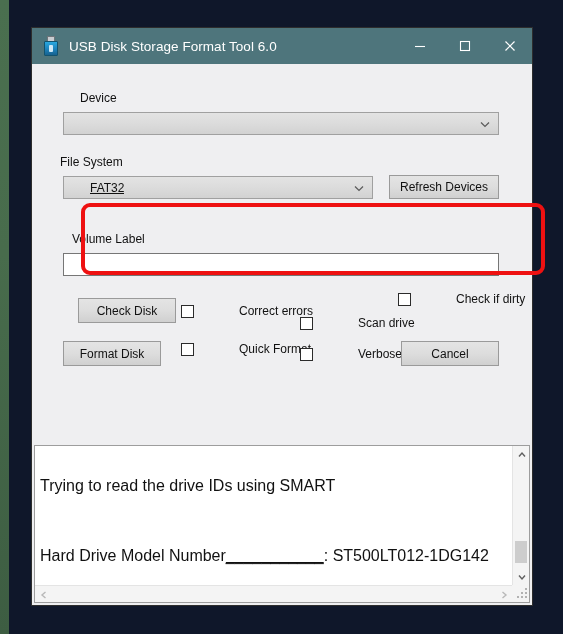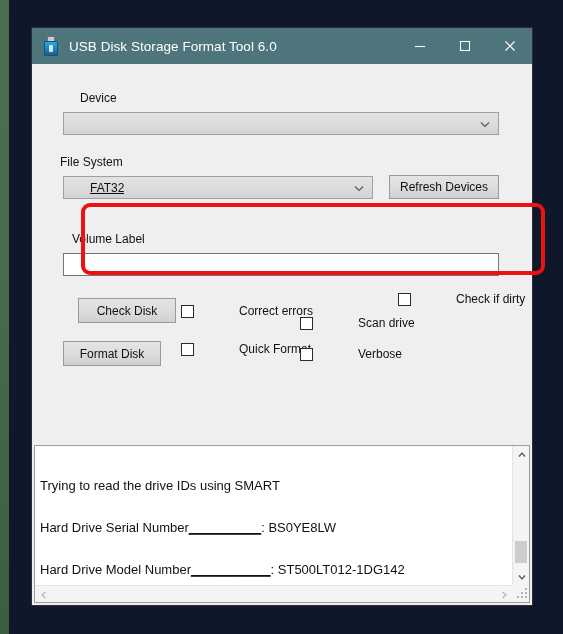--- a/index.html
+++ b/index.html
@@ -174,21 +174,21 @@
     left: 2px; top: 381px;
     width: 496px; height: 158px;
     background: #ffffff;
     border: 1px solid #9d9d9d;
   }
   #log-text {
     position: absolute;
     left: 5px; top: 5px;
     right: 20px; bottom: 20px;
     overflow: hidden;
-    font-size: 13px;
+    font-size: 16px;
     color: #111111;
     line-height: 14px;
   }
   #log-text .ln { height: 14px; white-space: nowrap; }
   #log-text .gap { height: 14px; }
   #log-text .ul { text-decoration: underline; }
 
   #vscroll {
     position: absolute;
     right: 0; top: 0;
@@ -318,31 +318,31 @@
 
       <div class="btn" style="left:31px; top:277px; width:98px;">Format Disk</div>
       <div class="cbx" style="left:149px; top:278px;">
         <span class="box"></span>
         <span class="lbl">Quick Format</span>
       </div>
       <div class="cbx" style="left:268px; top:283px;">
         <span class="box"></span>
         <span class="lbl">Verbose</span>
       </div>
+      <div class="btn" style="left:369px; top:277px; width:98px;">Cancel</div>
 
       <div id="copyright">Copyright (c) 2006-2019 Authorsoft Corporation. All Rights Reserved.</div>
 
       <div id="log-panel">
         <div id="log-text">
           <div class="gap"></div>
           <div class="gap"></div>
           <div class="ln">Trying to read the drive IDs using SMART</div>
           <div class="gap"></div>
           <div class="gap"></div>
-          <div class="ln"><span>Hard Drive Serial Number</span><span class="ul">__________</span><span>: </span><span>BS0YE8LW</span></div>
           <div class="gap"></div>
           <div class="gap"></div>
           <div class="ln"><span>Hard Drive Model Number</span><span class="ul">___________</span><span>: </span><span>ST500LT012-1DG142</span></div>
         </div>
 
         <div id="vscroll">
           <div class="arrow up">
             <svg width="10" height="10" viewBox="0 0 10 10">
               <polyline points="2,6.5 5,3 8,6.5" fill="none" stroke="#606060" stroke-width="1.4"></polyline>
             </svg>

